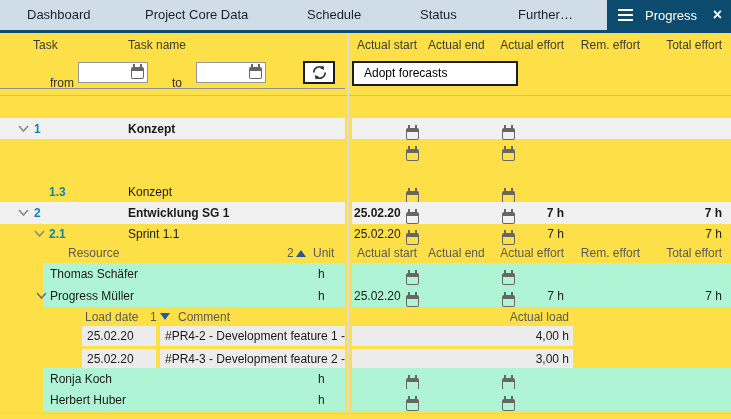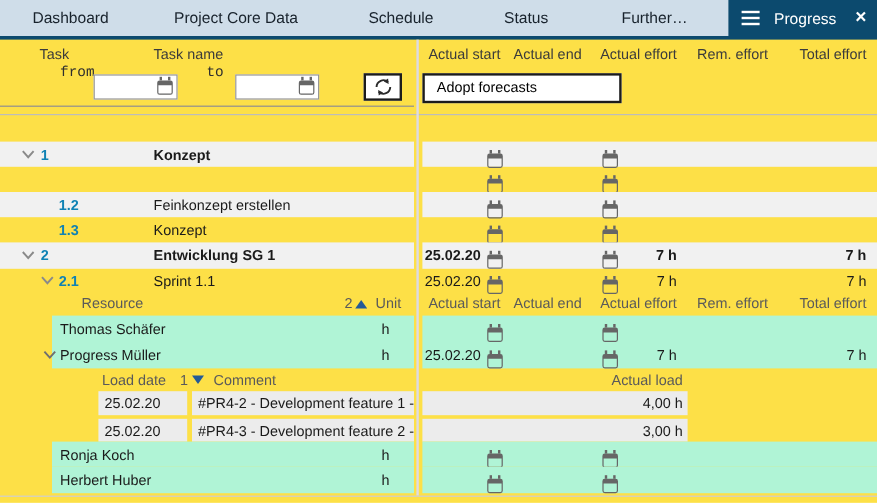--- a/index.html
+++ b/index.html
@@ -19,21 +19,21 @@
   .tab-close { margin-left:auto; margin-right:9px; font-size:16px; font-weight:bold; line-height:1; }
 
   
   .hcell { position:absolute; top:33px; height:24px; line-height:24px; color:#3b3b3b; white-space:nowrap; }
   .hr-right { text-align:right; }
   .hdr-underline { position:absolute; top:88px; left:0; width:345px; height:1px; background:#909090; }
   .table-top { position:absolute; top:95px; left:0; width:731px; height:1px; background:#bcbcbc; }
   .table-bottom { position:absolute; top:413px; left:0; width:731px; height:1px; background:#cfcfcf; }
   .pane-divider { position:absolute; top:33px; left:347px; width:2px; height:380px; background:#dddae4; }
 
-  .flabel { position:absolute; top:49px; height:22px; line-height:22px; color:#2e2e2e;font-family:Liberation Mono, monospace; }
+  .flabel { position:absolute; top:72px; height:22px; line-height:22px; color:#2e2e2e; }
   .date-input { position:absolute; top:62px; width:70px; height:21px; border:1px solid #979797; background:#fff; }
   .date-input input { position:absolute; left:2px; top:1px; width:48px; height:17px; border:none; outline:none;
                       font-family:"Liberation Sans",sans-serif; font-size:11px; }
   .date-input .cal { position:absolute; right:3px; top:4px; }
   .btn-refresh { position:absolute; left:303px; top:61px; width:32px; height:23px; background:#fff;
                  border:2px solid #1c1c1c; display:flex; align-items:center; justify-content:center; cursor:pointer; }
   .btn-adopt { position:absolute; left:352px; top:61px; width:166px; height:25px; background:#fff;
                border:2px solid #1c1c1c; font-size:12px; line-height:21px; padding-left:10px; text-align:left;
                font-family:"Liberation Sans",sans-serif; cursor:pointer; }
 
@@ -157,30 +157,20 @@
     </div>
   </div>
 
   <div class="row" style="top:139px;height:21px">
     <div class="rr">
       <span class="cal cal1"></span>
       <span class="cal cal2"></span>
     </div>
   </div>
 
-  <div class="row shade" style="top:160px;height:21px">
-    <div class="rl">
-      <span class="cell tnum" style="left:49px">1.2</span>
-      <span class="cell name">Feinkonzept erstellen</span>
-    </div>
-    <div class="rr">
-      <span class="cal cal1"></span>
-      <span class="cal cal2"></span>
-    </div>
-  </div>
 
   <div class="row" style="top:181px;height:21px">
     <div class="rl">
       <span class="cell tnum" style="left:49px">1.3</span>
       <span class="cell name">Konzept</span>
     </div>
     <div class="rr">
       <span class="cal cal1"></span>
       <span class="cal cal2"></span>
     </div>

